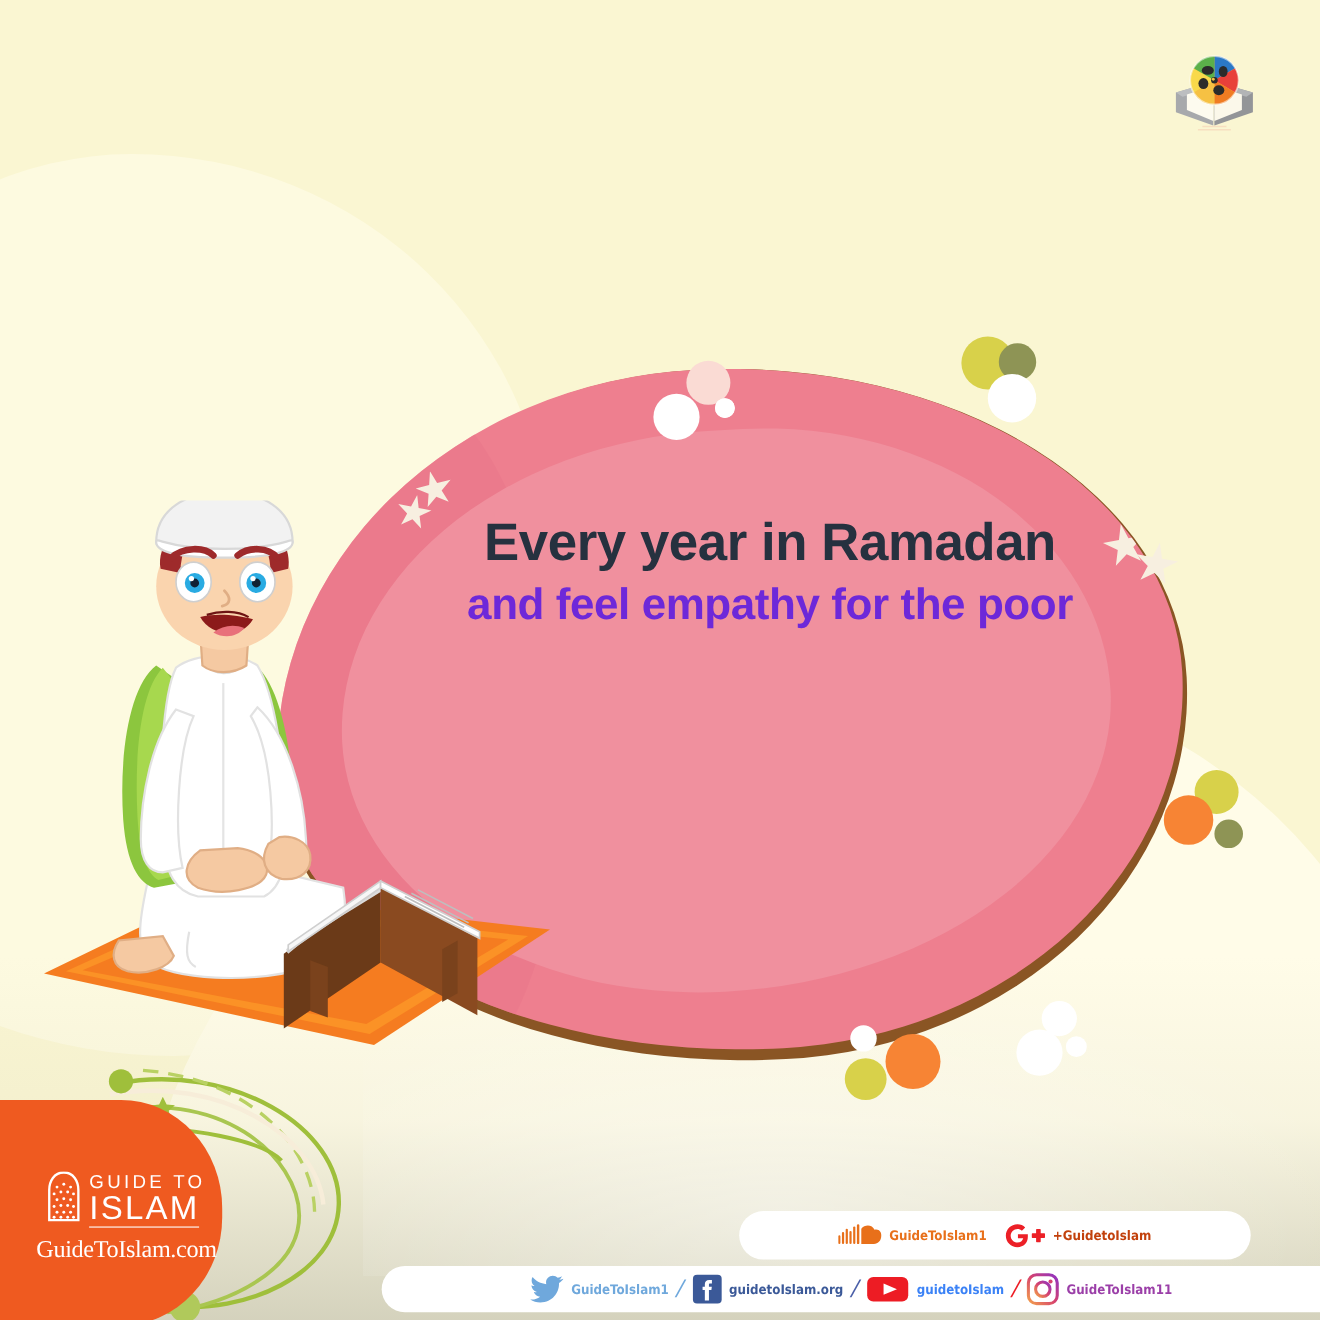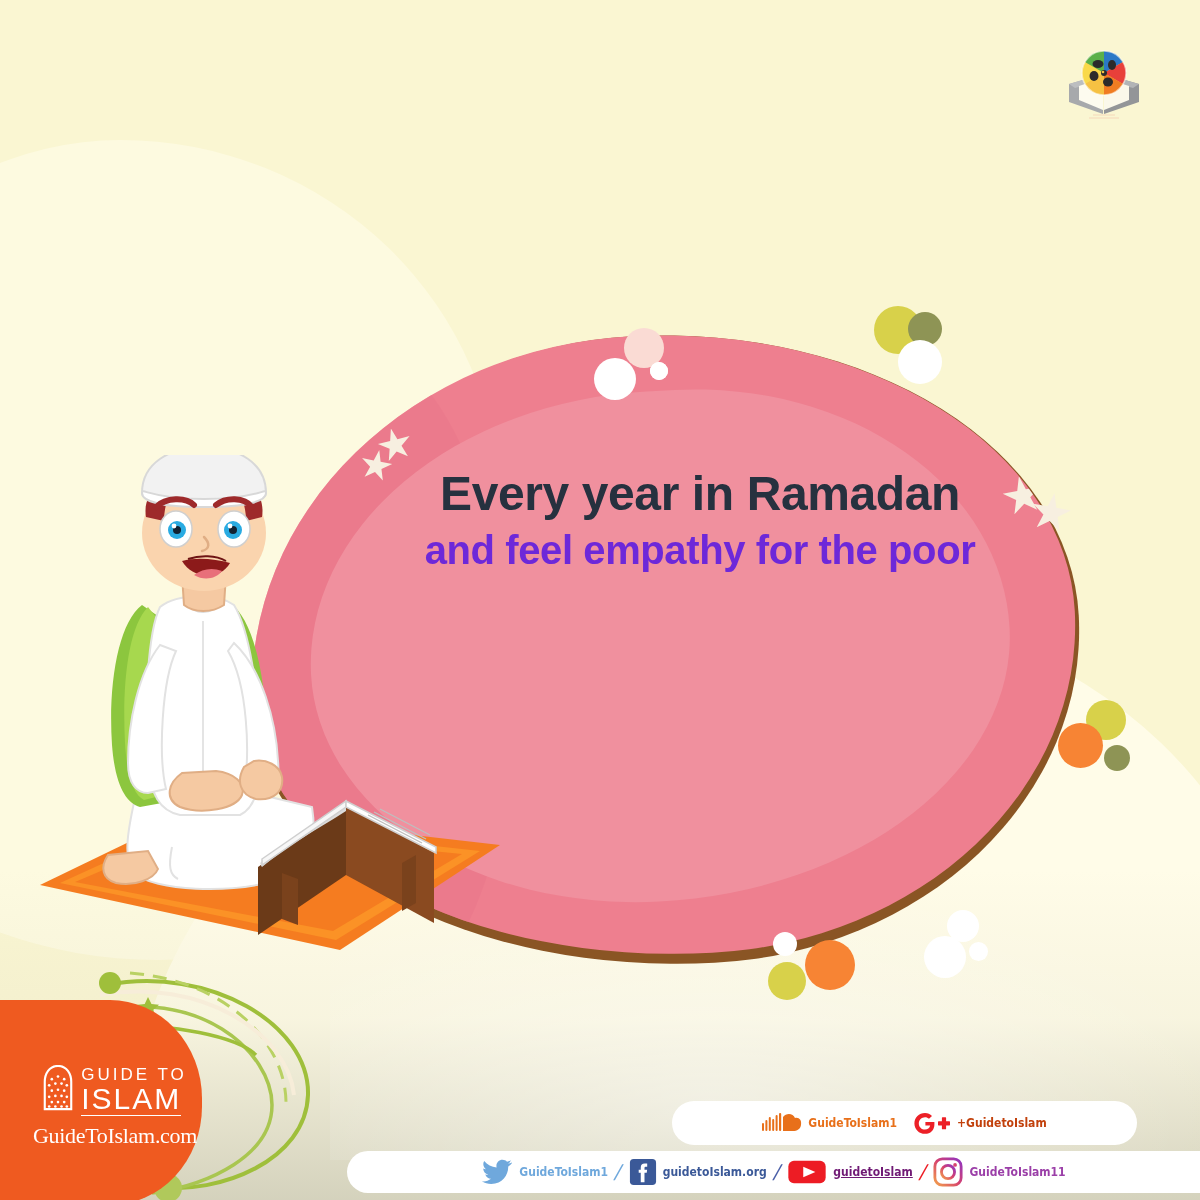--- a/index.html
+++ b/index.html
@@ -415,21 +415,21 @@
     </div>
     <span class="sep" style="color:#4A5FA8;">/</span>
 
     <div class="sitem">
       <span class="ico">
         <svg viewBox="0 0 42 30" width="40" height="28" aria-hidden="true">
           <rect x="1" y="3" width="40" height="24" rx="6" fill="#ED1C24"></rect>
           <polygon points="17,9.5 30,15 17,20.5" fill="#ffffff"></polygon>
         </svg>
       </span>
-      <span class="slabel" style="color:#701a75;text-decoration:underline;">guidetoIslam</span>
+      <span class="slabel" style="color:#3b82f6;">guidetoIslam</span>
     </div>
     <span class="sep" style="color:#ED1C24;">/</span>
 
     <div class="sitem">
       <span class="ico">
         <svg viewBox="0 0 32 32" width="30" height="30" aria-hidden="true">
           <defs>
             <linearGradient id="ig" x1="0" y1="1" x2="1" y2="0">
               <stop offset="0%" stop-color="#F3A14C"></stop>
               <stop offset="50%" stop-color="#D6426E"></stop>

